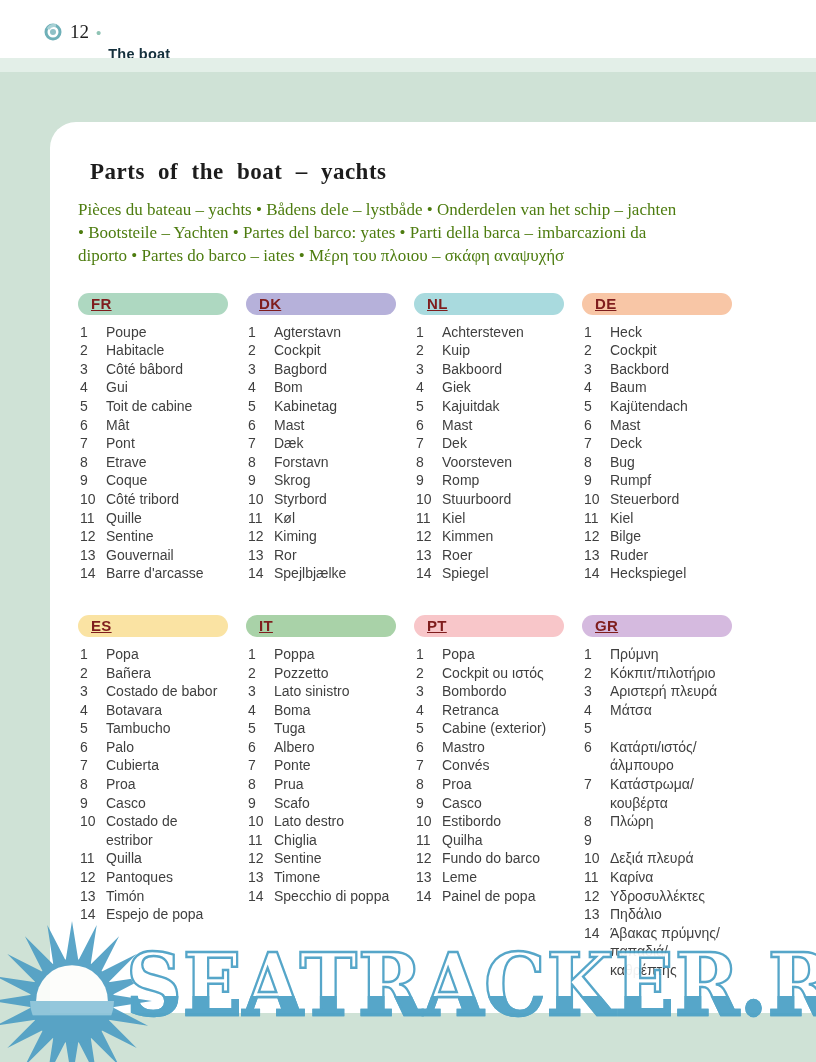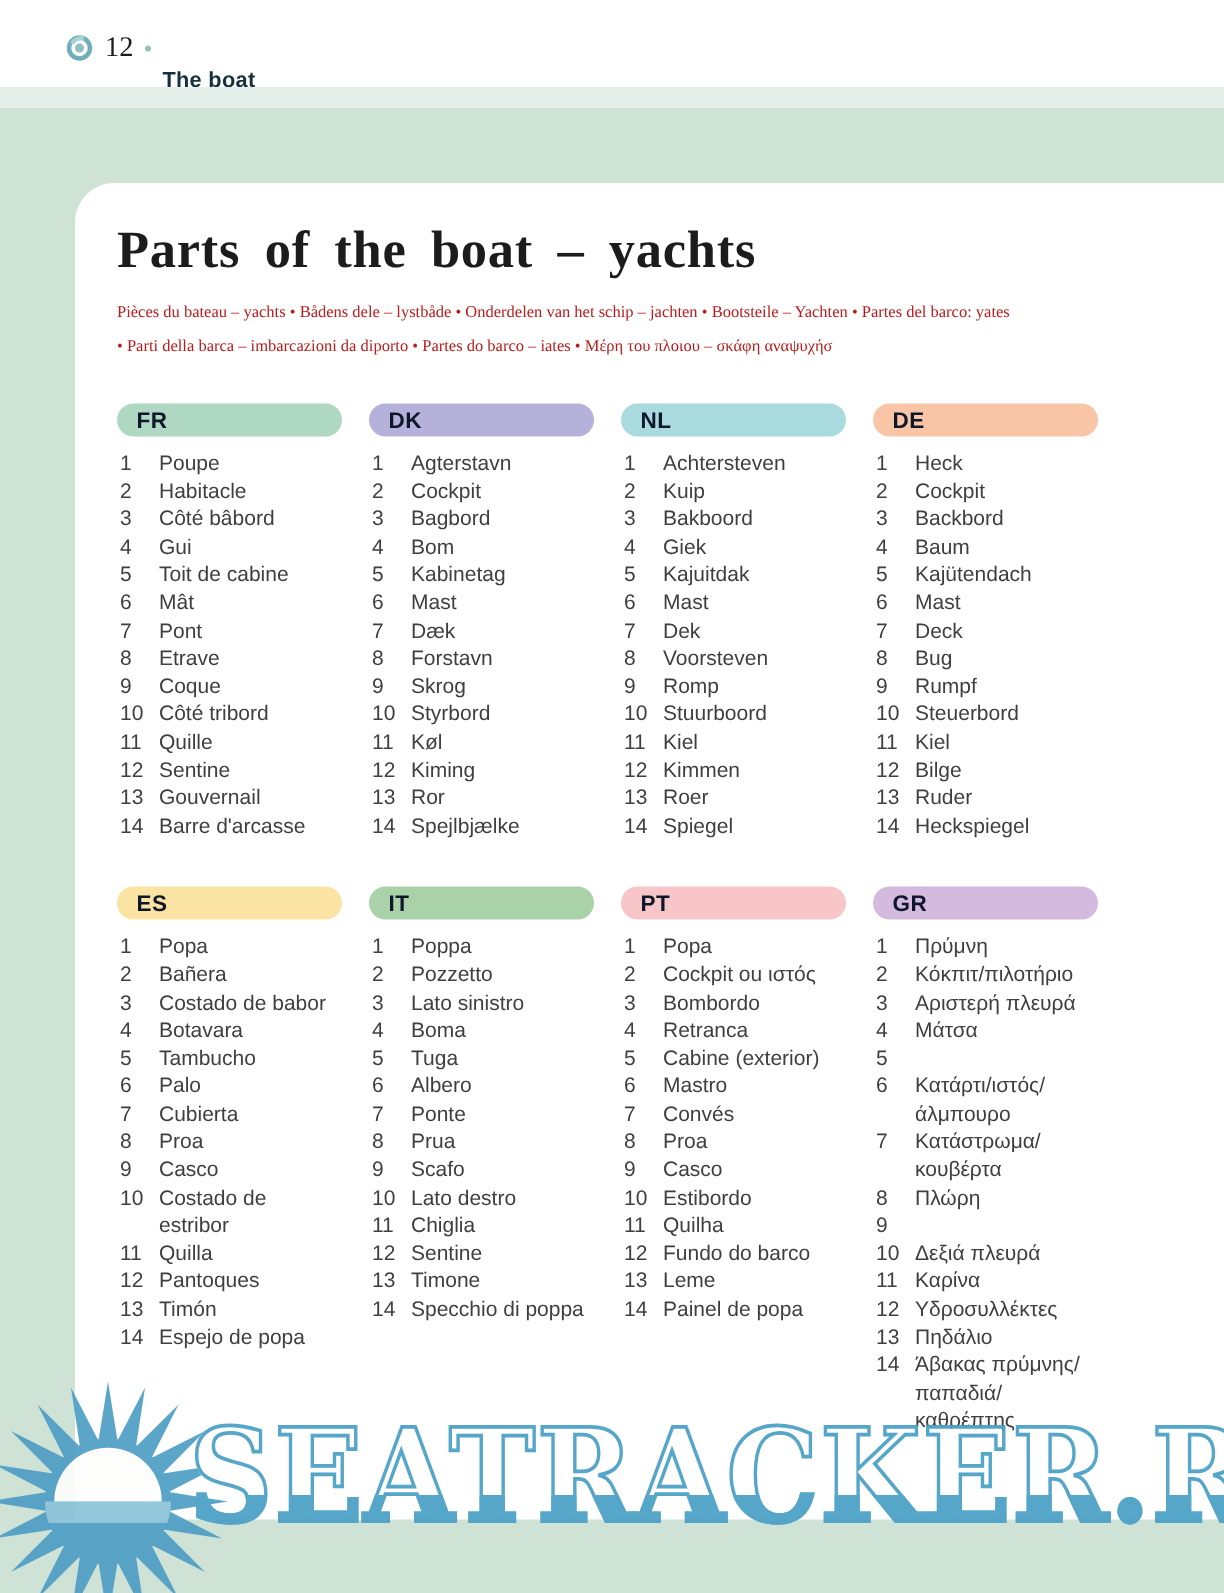--- a/index.html
+++ b/index.html
@@ -16,35 +16,35 @@
   .pagenum{font-family:"Liberation Serif",serif;font-size:19px;color:#1d1d1d;margin-right:7px;}
   .hdot{color:#8fc3b4;font-size:15px;margin-right:7px;}
   .chapter{font-weight:700;font-size:14.5px;color:#15313d;letter-spacing:.2px;margin-top:44px;}
   .strip{position:absolute;top:58px;left:0;right:0;height:14px;background:#e3efe8;}
   
   .card{
     position:absolute;left:50px;top:122px;right:0;bottom:49px;background:#ffffff;
     border-radius:26px 0 0 0;box-sizing:border-box;padding:24px 20px 0 28px;
   }
   h1{
-    margin:0;font-family:"Liberation Serif",serif;font-weight:600;font-size:35px;
+    margin:12px;font-family:"Liberation Serif",serif;font-weight:600;font-size:23px;
     color:#1c1c1c;letter-spacing:.5px;word-spacing:7px;line-height:1.2;
   }
   .subtitle{
-    margin:9px 0 0;font-family:"Liberation Serif",serif;font-size:11px;
-    line-height:23px;color:#b91c1c;width:600px;
+    margin:9px 0 0;font-family:"Liberation Serif",serif;font-size:17px;
+    line-height:23px;color:#4d7c0f;width:600px;
   }
   .grid{
     margin-top:26px;display:grid;grid-template-columns:repeat(4,150px);
     column-gap:18px;row-gap:32px;align-items:start;
   }
   .pill{
     height:22px;border-radius:12px;display:flex;align-items:center;
     padding-left:13px;box-sizing:border-box;font-weight:700;font-size:15px;
-    color:#0f172a;letter-spacing:.3px;
+    color:#7f1d1d;letter-spacing:.3px;text-decoration:underline;
   }
   ol.items{list-style:none;margin:8px 0 0;padding:0;}
   ol.items li{display:flex;align-items:flex-start;font-size:14px;line-height:18.6px;color:#3f3f3f;}
   .num{flex:0 0 28px;padding-left:2px;box-sizing:border-box;}
   .txt{white-space:pre-line;}
   
   .watermark{
     position:absolute;left:0;top:920px;width:816px;height:142px;z-index:5;
     pointer-events:none;opacity:.93;
   }

